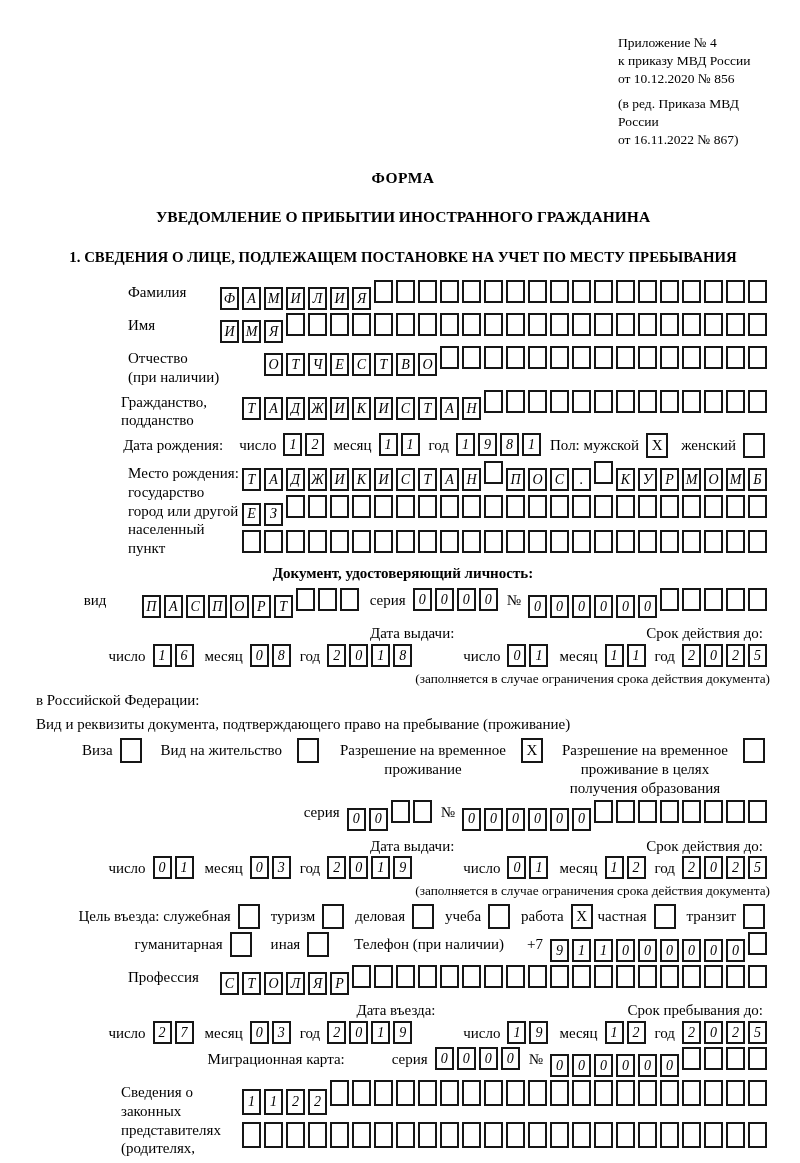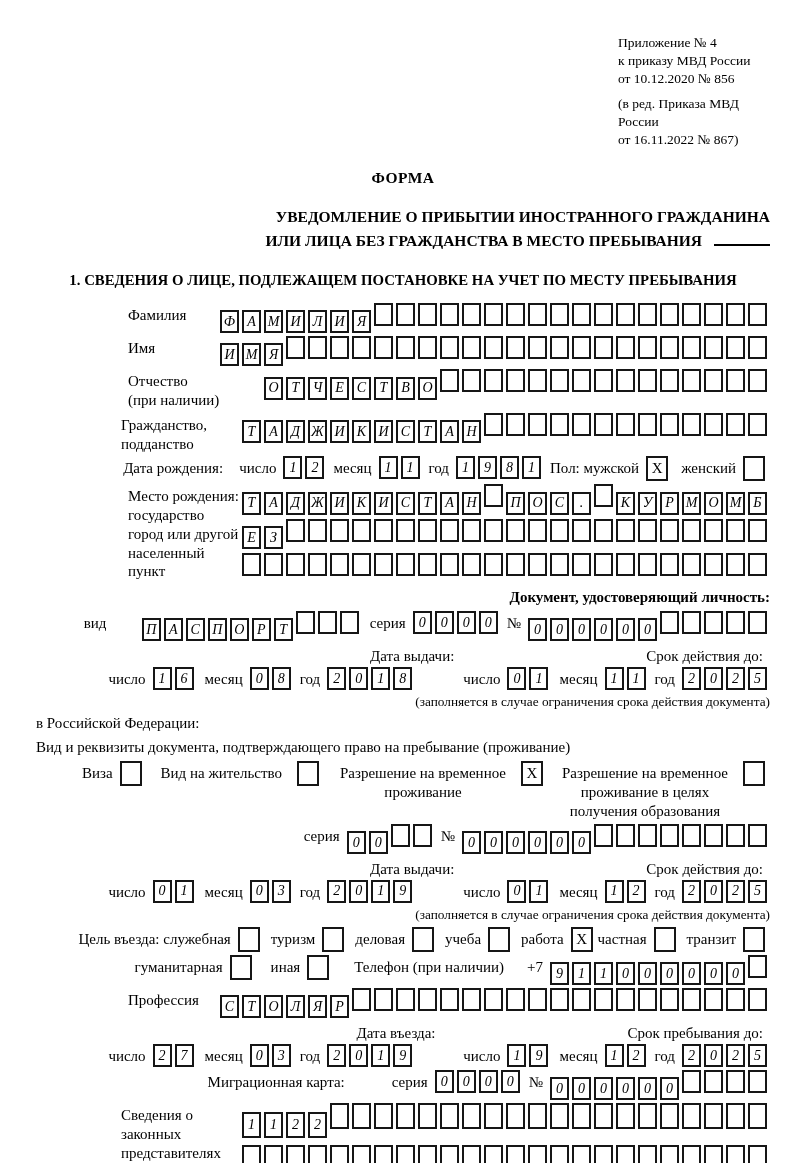--- a/index.html
+++ b/index.html
@@ -4,37 +4,37 @@
 <style>
   html,body{margin:0;padding:0;background:#fff;}
   body{width:800px;height:1163px;overflow:hidden;color:#000;
        font-family:"Liberation Serif","DejaVu Serif",serif;}
   .page{box-sizing:border-box;width:800px;height:1163px;padding:34px 30px 0 36px;}
 
   
   .annex{margin-left:582px;font-size:13.5px;line-height:1.35;}
   .annex .a2{margin-top:6px;}
   .forma{text-align:center;font-weight:bold;font-size:15.5px;margin-top:20px;letter-spacing:.5px;}
-  .title{text-align:right;font-weight:bold;font-size:15.5px;margin-top:18px;line-height:1.5;}
+  .title{text-align:center;font-weight:bold;font-size:15.5px;margin-top:18px;line-height:1.5;}
   .blank{display:inline-block;width:56px;height:14px;border-bottom:2px solid #000;margin-left:12px;}
   .sec1{text-align:center;font-weight:bold;font-size:14.8px;margin:20px 0 14px;}
 
   
   .frow{display:flex;align-items:flex-start;margin-bottom:3px;font-size:15px;line-height:1.25;flex-wrap:nowrap;justify-content:flex-end;}
   .flabel{flex:0 0 auto;white-space:pre-line;padding-top:3px;}
   .lw92{width:92px}.lw121{width:121px}.lw136{width:136px}.lw114{width:114px}.lw58{width:58px}
   .ftext{flex:0 0 auto;padding-top:3px;margin-right:7px;white-space:pre-line;}
   .strip{flex:0 0 auto;white-space:nowrap;font-style:italic;}
   .cbox{display:inline-flex;box-sizing:border-box;width:21px;height:24px;border:2px solid #161616;
         margin-right:4px;align-items:center;justify-content:center;font-size:14px;}
   .strip .cbox{width:19px;margin-right:3px;height:23px;}
   .chk{display:inline-flex;box-sizing:border-box;width:22px;height:25px;border:2px solid #161616;
        margin-right:5px;align-items:center;justify-content:center;font-size:15px;flex:0 0 auto;}
   .tline{font-size:15px;margin-bottom:4px;line-height:1.3;}
-  .bold{font-weight:bold}.center{text-align:right}.right{text-align:right}
+  .bold{font-weight:bold}.center{text-align:center}.right{text-align:right}
   .small{font-size:13.3px}.tight{margin-bottom:1px}
   .indent1{padding-left:78px;}
   .ml{display:inline-block;text-align:center;}
   .mr16{margin-right:16px}.ml6{margin-left:6px}.ml8{margin-left:8px}
   .ml14{margin-left:14px}.ml16{margin-left:16px}.ml20{margin-left:20px}.ml40{margin-left:40px}
   .gapbig{margin-left:48px}
   .dh1{margin-left:130px}.dh2{margin-left:185px}
   .mrows{display:flex;flex-direction:column;}
   .mrow{margin-bottom:4px;}
   .sp .mrow{margin-bottom:7px;}
@@ -49,21 +49,20 @@
     <div>к приказу МВД России</div>
     <div>от 10.12.2020 № 856</div>
     <div class="a2">(в ред. Приказа МВД России</div>
     <div>от 16.11.2022 № 867)</div>
   </div>
 
   <div class="forma">ФОРМА</div>
 
   <div class="title">
     <div>УВЕДОМЛЕНИЕ О ПРИБЫТИИ ИНОСТРАННОГО ГРАЖДАНИНА</div>
-    <div><span>ИЛИ ЛИЦА БЕЗ ГРАЖДАНСТВА В МЕСТО ПРЕБЫВАНИЯ</span><span class="blank"></span></div>
   </div>
 
   <div class="sec1">1. СВЕДЕНИЯ О ЛИЦЕ, ПОДЛЕЖАЩЕМ ПОСТАНОВКЕ НА УЧЕТ ПО МЕСТУ ПРЕБЫВАНИЯ</div>
 
   <div id="form-body">
       <div class="frow">
         <span class="flabel lw92">Фамилия</span>
         <span class="strip"><span class="cbox">Ф</span><span class="cbox">А</span><span class="cbox">М</span><span class="cbox">И</span><span class="cbox">Л</span><span class="cbox">И</span><span class="cbox">Я</span><span class="cbox"></span><span class="cbox"></span><span class="cbox"></span><span class="cbox"></span><span class="cbox"></span><span class="cbox"></span><span class="cbox"></span><span class="cbox"></span><span class="cbox"></span><span class="cbox"></span><span class="cbox"></span><span class="cbox"></span><span class="cbox"></span><span class="cbox"></span><span class="cbox"></span><span class="cbox"></span><span class="cbox"></span><span class="cbox"></span></span>
       </div>
       <div class="frow">

